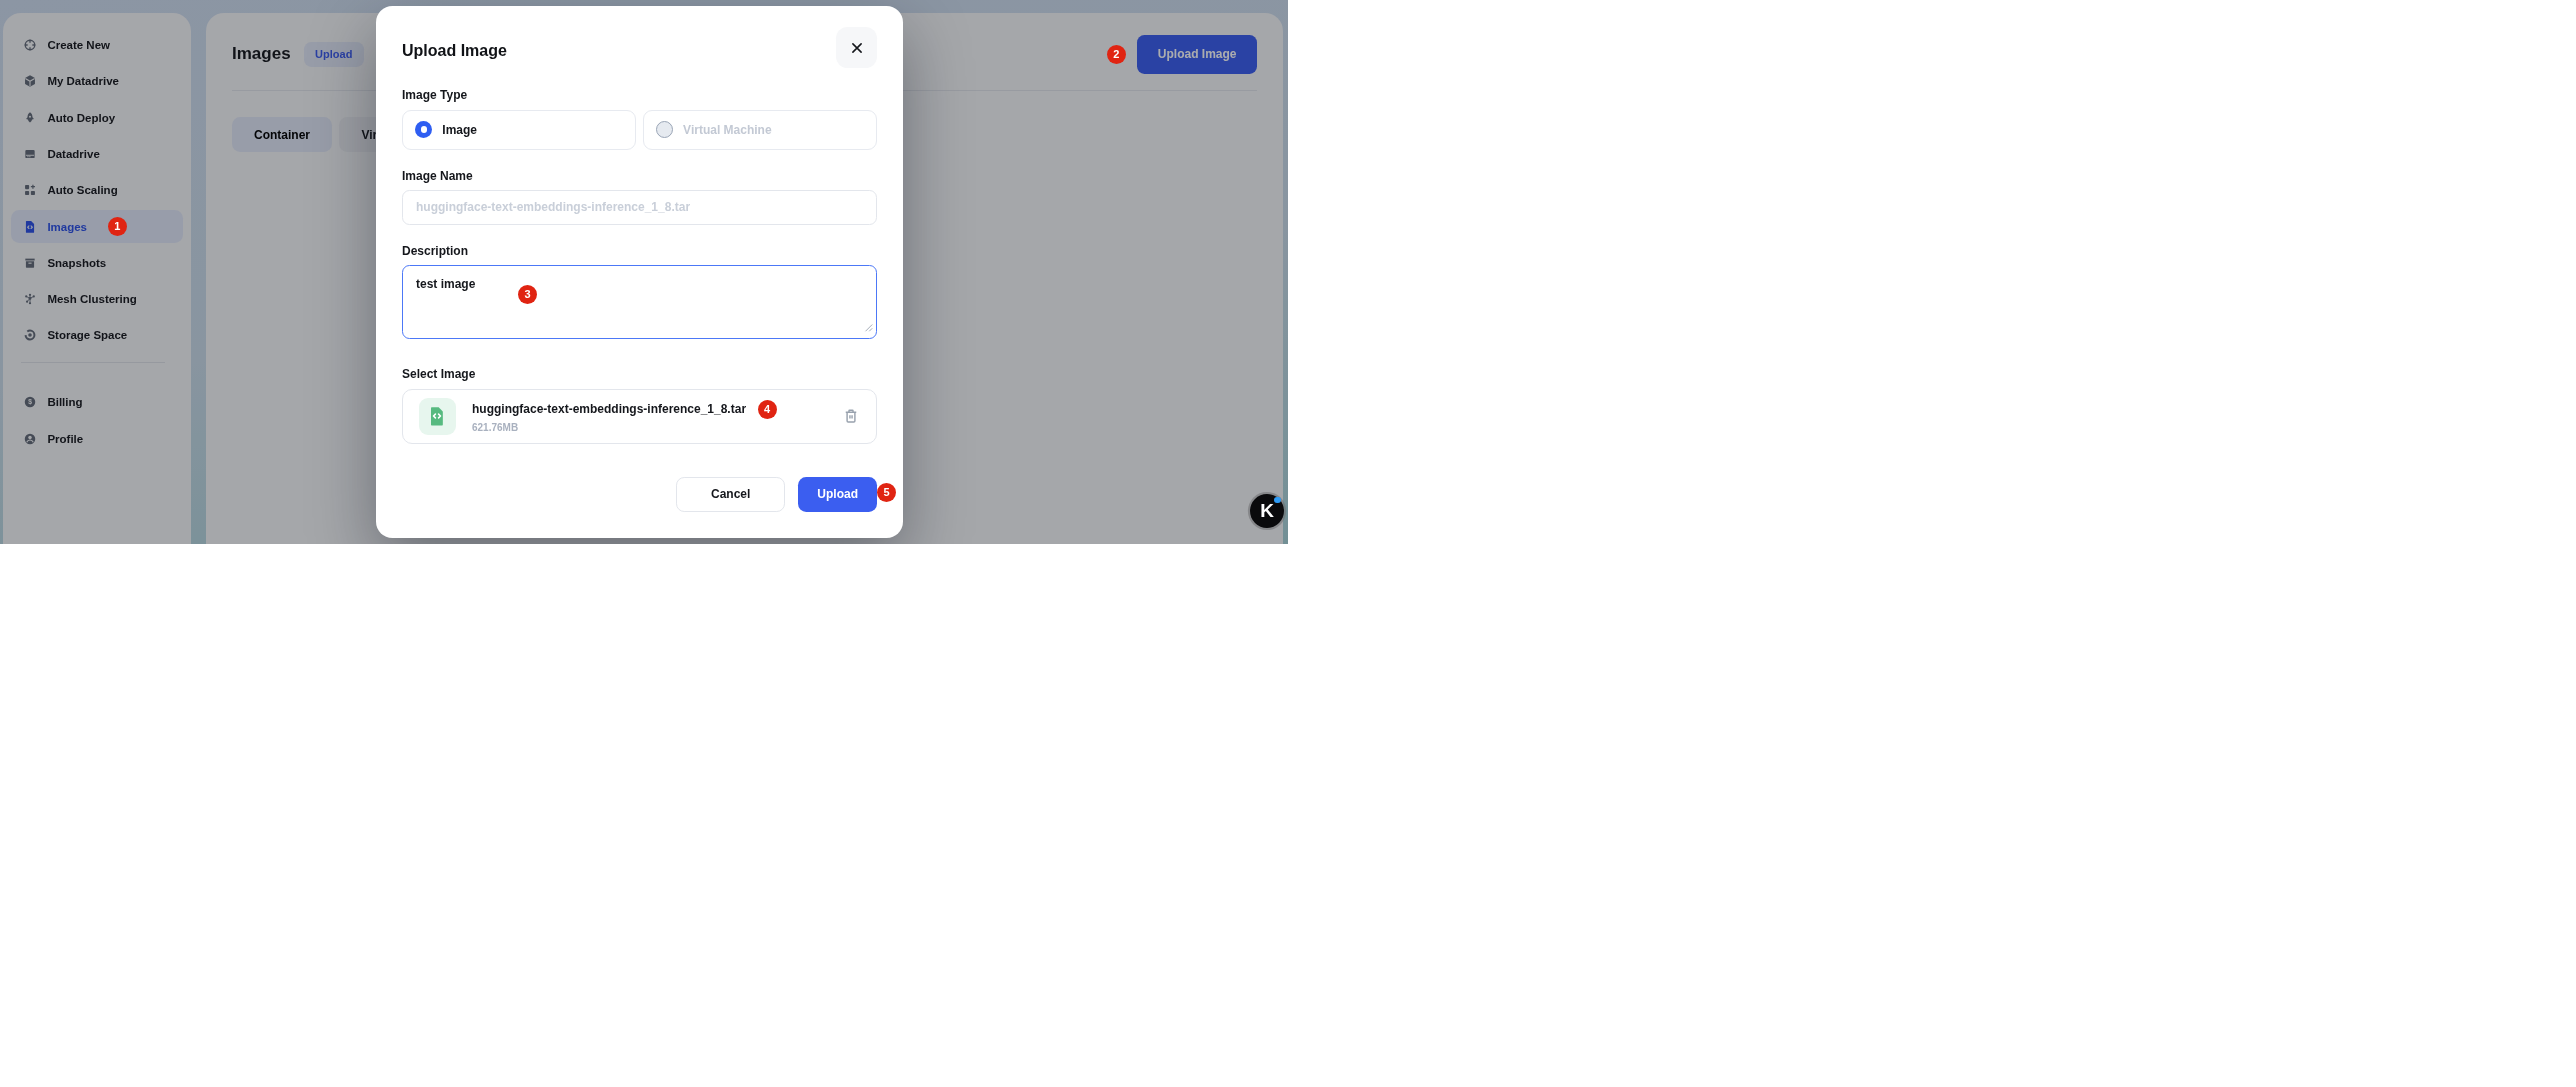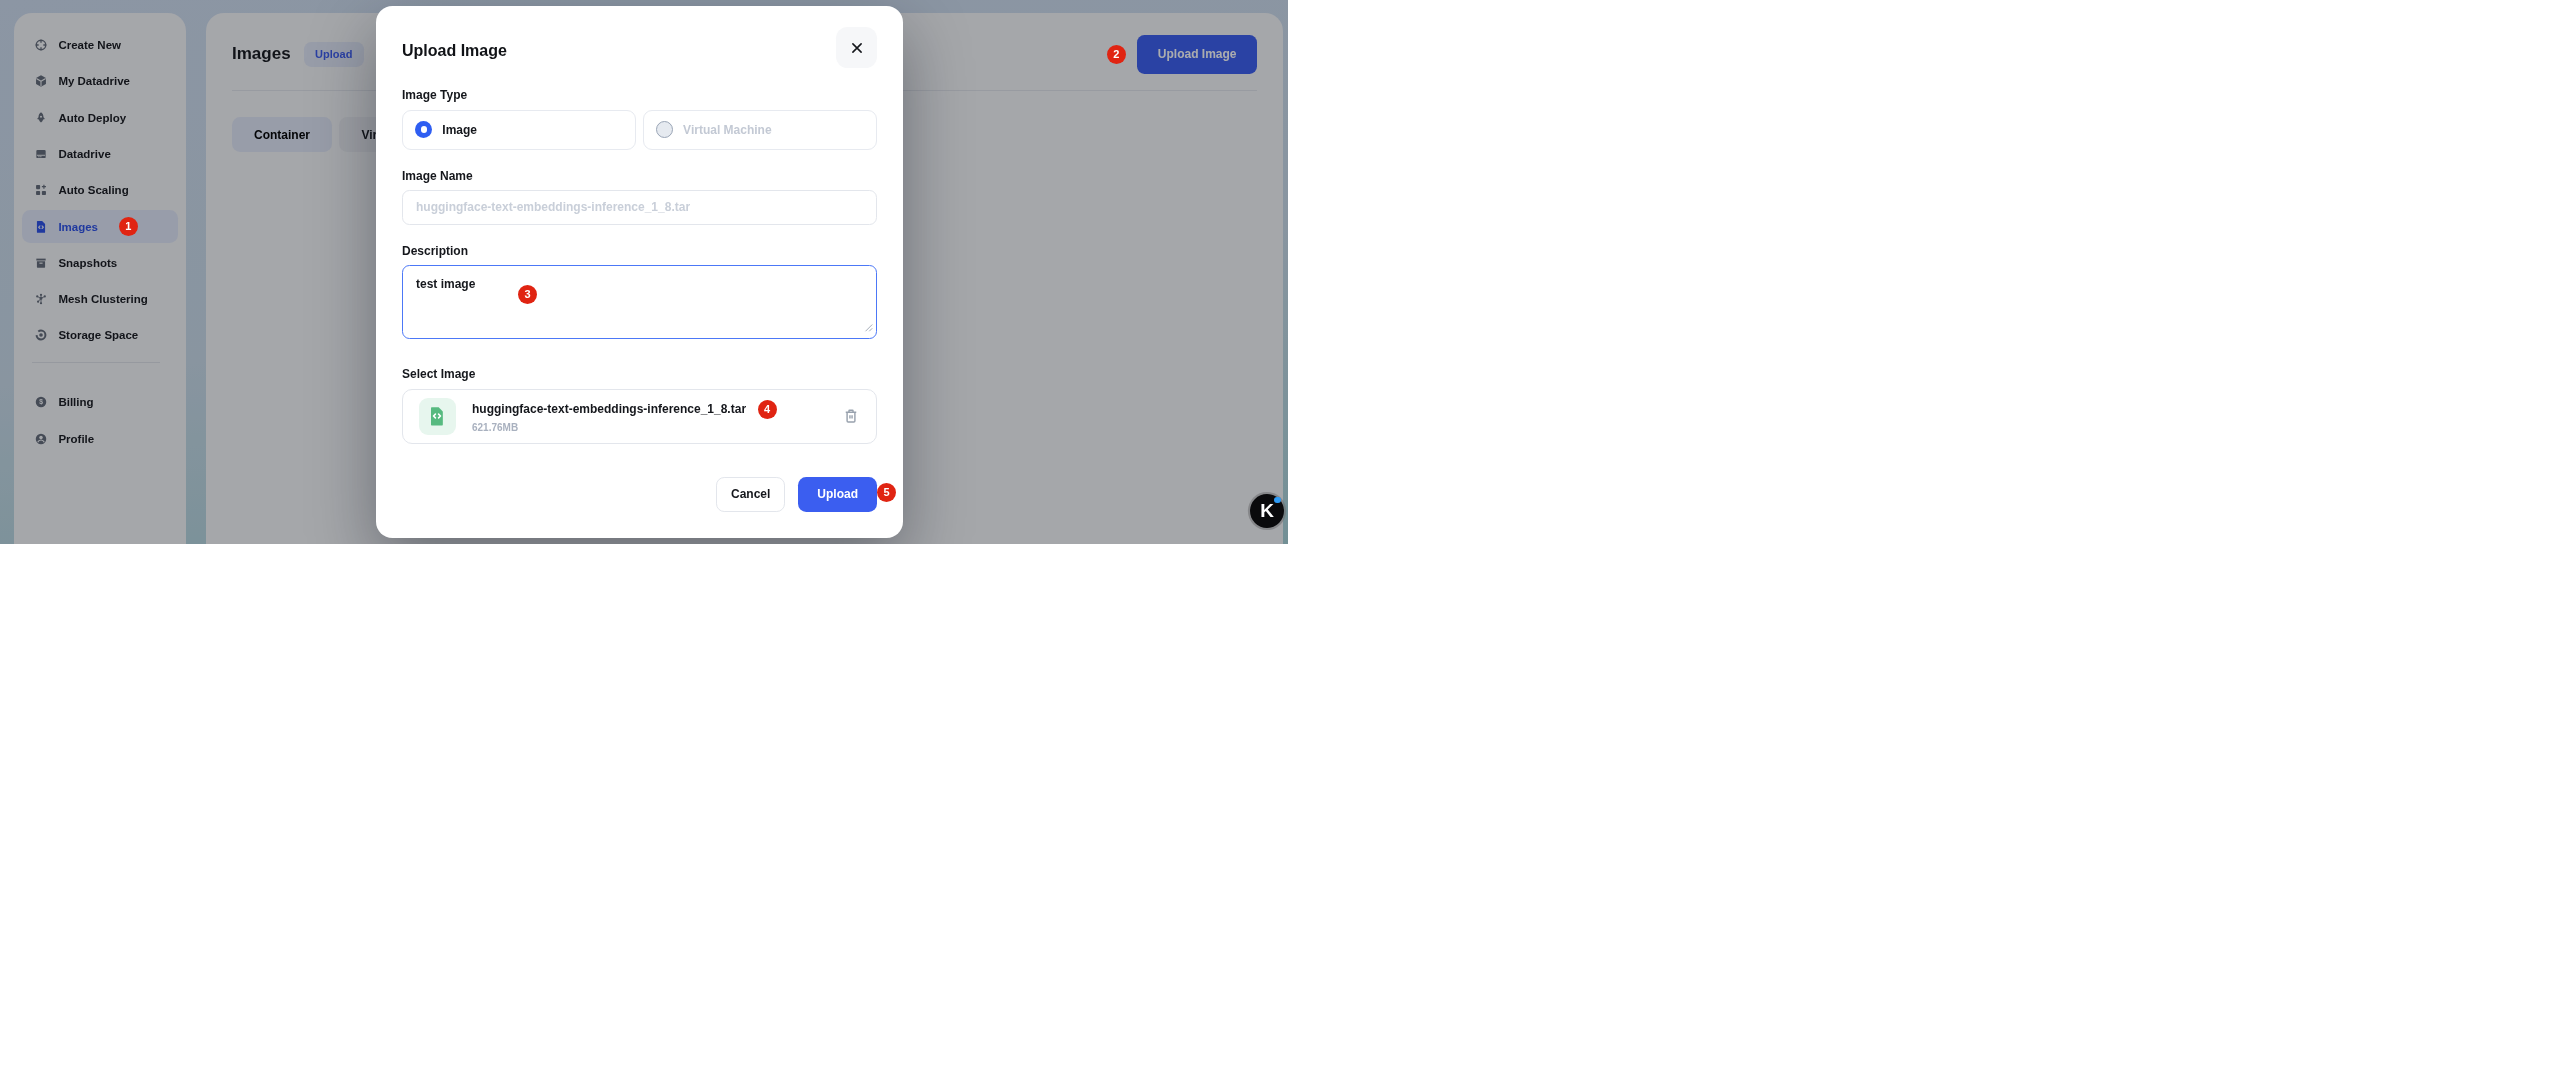--- a/index.html
+++ b/index.html
@@ -8,21 +8,21 @@
     font-family:"Liberation Sans", sans-serif;
     -webkit-font-smoothing:antialiased;
   }
   .stage {
     position:relative; width:1288px; height:544px; overflow:hidden;
     background:linear-gradient(173deg,#d0ddf0 0%, #cbdcea 55%, #a9d4d9 100%);
   }
 
   
   .sidebar {
-    position:absolute; left:14px; top:13px; width:172px; height:575px;
+    position:absolute; left:3px; top:13px; width:188px; height:575px;
     background:#f6f7f9; border-radius:18px 18px 0 0;
   }
   .nav { padding:15.6px 8.2px 0; display:flex; flex-direction:column; gap:3.3px; }
   .nav-item {
     height:33px; border-radius:8.2px; display:flex; align-items:center;
     padding:0 11.5px; gap:10.7px; color:#16181d; font-weight:700; font-size:11.5px;
     cursor:pointer; white-space:nowrap;
   }
   .nav-item .nicon { color:#646c79; display:flex; align-items:center; }
   .nav-item.active { background:#e3e9f9; color:#2b50e9; }
@@ -124,21 +124,21 @@
     display:flex; align-items:center; justify-content:center; flex:0 0 auto;
   }
   .file-meta { display:flex; flex-direction:column; gap:3.3px; }
   .file-name-row { display:flex; align-items:center; gap:11.5px; }
   .file-name { font-weight:700; font-size:12px; color:#15171c; }
   .file-size { font-size:10px; font-weight:700; color:#a9b1bf; }
   .trash-btn { margin-left:auto; background:none; border:none; cursor:pointer; display:flex; }
 
   .modal-footer { margin-top:auto; display:flex; justify-content:flex-end; align-items:center; gap:13px; position:relative; }
   .btn-cancel {
-    height:35px; padding:0 14px; border-radius:8.2px; border:0.8px solid #e3e6ec;
+    height:35px; padding:0 34px; border-radius:8.2px; border:0.8px solid #e3e6ec;
     background:#fff; font-weight:700; font-size:12px; color:#15171c;
     cursor:pointer; font-family:inherit;
   }
   .btn-upload {
     height:35px; padding:0 19px; border-radius:8.2px; border:none;
     background:#3b5ef0; color:#fff; font-weight:700; font-size:12px;
     cursor:pointer; font-family:inherit;
   }
   .badge-5 { position:absolute; right:-19px; top:6.6px; }
 

